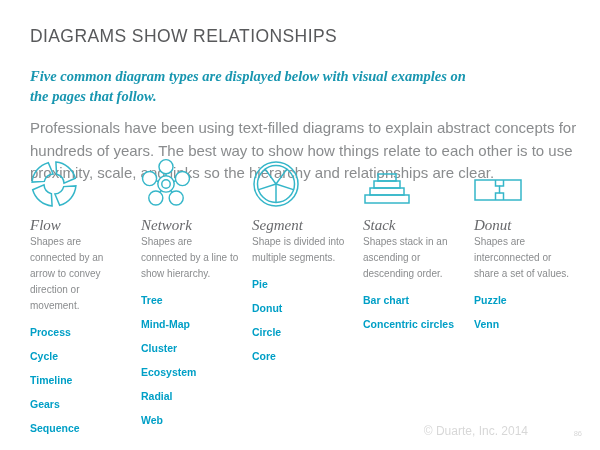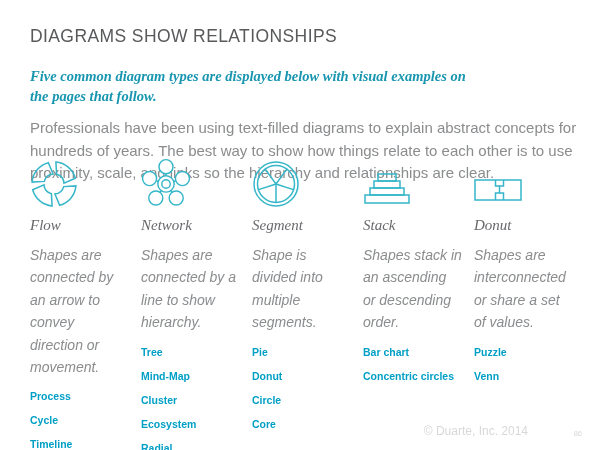--- a/index.html
+++ b/index.html
@@ -22,21 +22,21 @@
     font-size:15px; line-height:1.5; color:#8a8c8e;
   }
   .columns { position:absolute; left:30px; top:158px; width:555px; display:flex; }
   .col { width:111px; box-sizing:border-box; }
   .icon-box { height:50px; display:flex; align-items:flex-end; }
   .icon-box svg { display:block; }
   .col-heading {
     font-family:"Liberation Serif", serif; font-style:italic;
     font-size:15px; color:#68696c; margin-top:9px;
   }
-  .col-desc { font-size:14px; line-height:1.6; color:#8a8c8e; margin-top:10px; width:99px;font-style:italic; }
+  .col-desc { font-size:10px; line-height:1.6; color:#8a8c8e; width:99px; }
   .col-links { margin-top:13px; }
   .link {
     font-size:10.5px; font-weight:bold; color:#009fc6;
     line-height:11px; margin-bottom:13px; cursor:pointer;
   }
   .footer-copyright {
     position:absolute; right:72px; bottom:12px;
     font-size:12px; color:#d8d8d8;
   }
   .footer-page {

